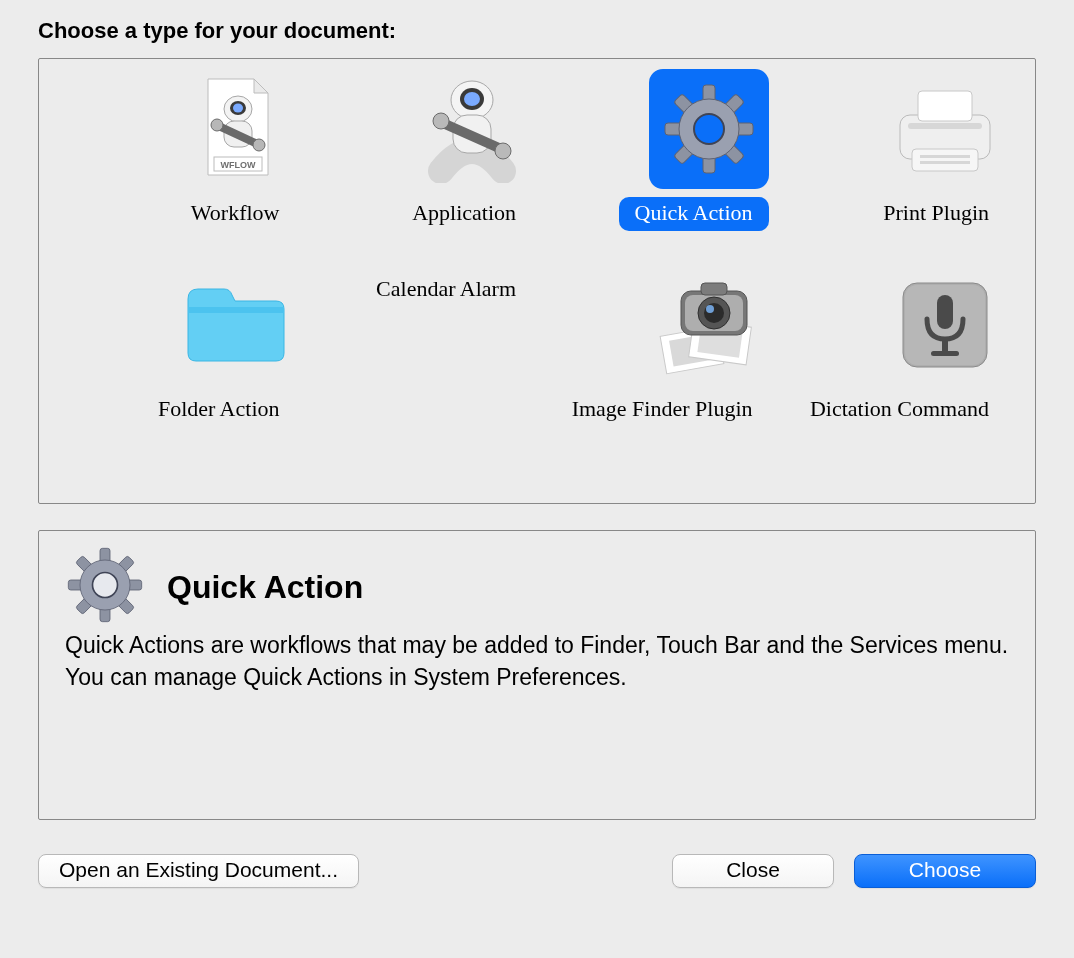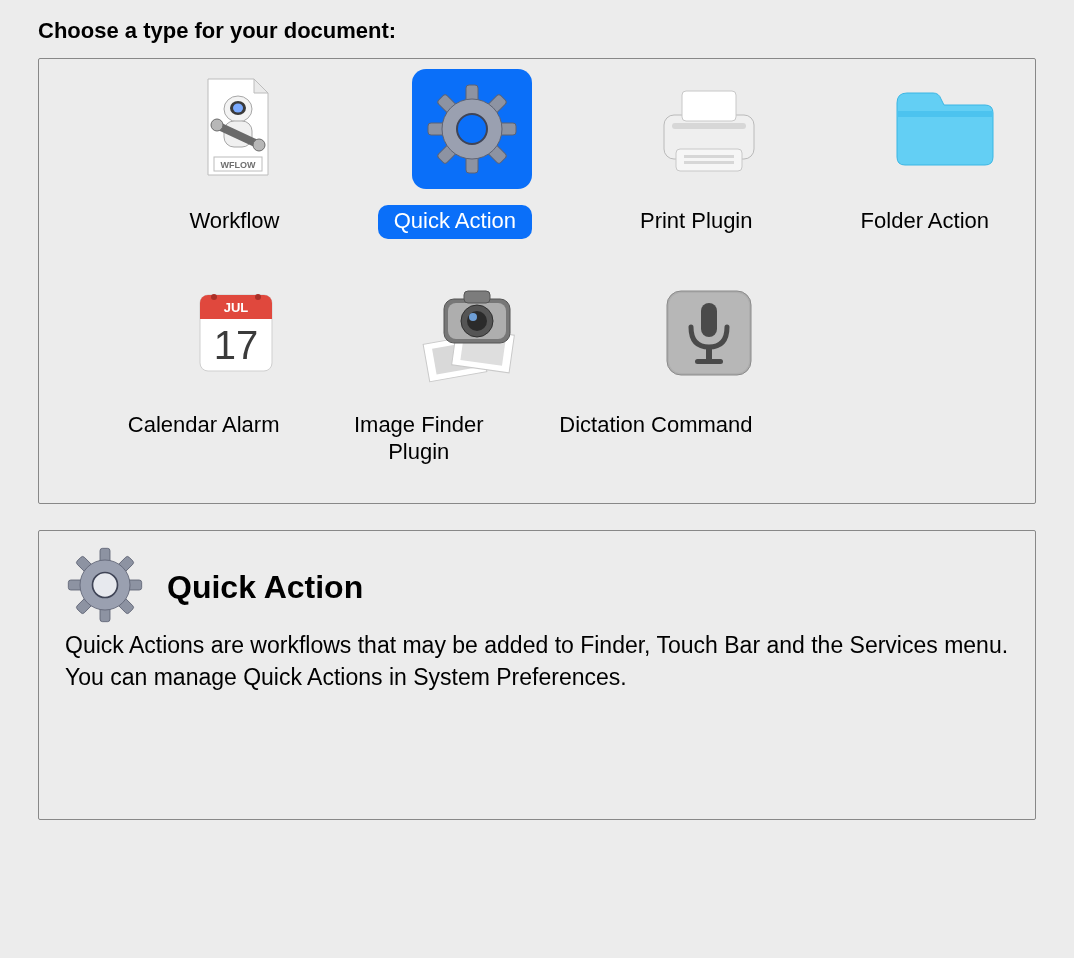--- a/index.html
+++ b/index.html
@@ -49,27 +49,28 @@
     height: 120px;
     display: flex;
     align-items: center;
     justify-content: center;
     border-radius: 14px;
   }
   .item.selected .icon-wrap {
     background: #0a6ff9;
   }
   .item-label {
-    margin-top: 16px;
+    margin-top: 8px;
     font-size: 22px;
     text-align: center;
     padding: 3px 16px 5px 16px;
     border-radius: 10px;
     max-width: 210px;
     line-height: 1.2;
+    font-family: Liberation Serif, serif;
   }
   .item.selected .item-label {
     background: #0a6ff9;
     color: #fff;
   }
   .desc-box {
     margin-top: 26px;
     height: 290px;
     padding: 14px 26px;
     box-sizing: border-box;
@@ -141,20 +142,36 @@
             <circle cx="31" cy="50" r="6" fill="#b7b7b7" stroke="#6b6b6b"></circle>
             <circle cx="73" cy="70" r="6" fill="#b7b7b7" stroke="#6b6b6b"></circle>
 
             <rect x="28" y="82" width="48" height="14" fill="#ffffff" stroke="#bcbcbc"></rect>
             <text x="52" y="93" font-family="Arial" font-size="9" font-weight="700" fill="#6f6f6f" text-anchor="middle">WFLOW</text>
           </svg>
         </div>
         <div class="item-label">Workflow</div>
       </div>
 
+      <div class="item">
+        <div class="icon-wrap">
+          <svg width="118" height="108" viewBox="0 0 118 108">
+            <ellipse cx="59" cy="25" rx="21" ry="19" fill="#f4f4f4" stroke="#a7a7a7"></ellipse>
+            <ellipse cx="59" cy="24" rx="12" ry="11" fill="#3a3a3a"></ellipse>
+            <ellipse cx="59" cy="24" rx="8" ry="7" fill="#7aaaff"></ellipse>
+            <path d="M28 96 Q59 56 90 96" fill="none" stroke="#d5d5d5" stroke-width="26" stroke-linecap="round"></path>
+            <rect x="40" y="40" width="38" height="38" rx="14" fill="#f1f1f1" stroke="#a7a7a7"></rect>
+
+            <rect x="22" y="56" width="74" height="10" rx="5" fill="#6a6a6a" transform="rotate(24 59 61)"></rect>
+            <circle cx="28" cy="46" r="8" fill="#b9b9b9" stroke="#6b6b6b"></circle>
+            <circle cx="90" cy="76" r="8" fill="#b9b9b9" stroke="#6b6b6b"></circle>
+          </svg>
+        </div>
+        <div class="item-label">Application</div>
+      </div>
 
       <div class="item selected">
         <div class="icon-wrap">
           <svg width="96" height="96" viewBox="0 0 96 96">
             <g transform="translate(48 48)">
               <g fill="#8d93a2" stroke="#5d6272" stroke-width="1">
                 <g>
                   <rect x="-6" y="-44" width="12" height="18" rx="3"></rect>
                   <rect x="-6" y="26" width="12" height="18" rx="3"></rect>
                   <rect x="-44" y="-6" width="18" height="12" rx="3"></rect>
@@ -193,31 +210,20 @@
         <div class="icon-wrap">
           <svg width="112" height="92" viewBox="0 0 112 92">
             <path d="M8 20 Q8 10 18 10 H44 Q50 10 52 16 L55 22 H96 Q104 22 104 30 V74 Q104 82 96 82 H16 Q8 82 8 74 Z" fill="#63cff4" stroke="#3bb6e4"></path>
             <rect x="8" y="28" width="96" height="6" fill="#4cc3ef"></rect>
           </svg>
         </div>
         <div class="item-label">Folder Action</div>
       </div>
 
       <div class="item">
-        <div class="icon-wrap">
-          <svg width="100" height="100" viewBox="0 0 100 100">
-            <rect x="14" y="12" width="72" height="76" rx="8" fill="#ffffff" stroke="#cfcfcf"></rect>
-            <rect x="14" y="12" width="72" height="24" rx="8" fill="#e0483d"></rect>
-            <rect x="14" y="28" width="72" height="8" fill="#e0483d"></rect>
-            <text x="50" y="29" text-anchor="middle" font-family="Arial" font-size="13" fill="#ffffff" font-weight="600">JUL</text>
-            <text x="50" y="76" text-anchor="middle" font-family="Arial" font-size="40" fill="#3b3b3b" font-weight="300">17</text>
-            <circle cx="28" cy="14" r="3" fill="#aa3028"></circle>
-            <circle cx="72" cy="14" r="3" fill="#aa3028"></circle>
-          </svg>
-        </div>
         <div class="item-label">Calendar Alarm</div>
       </div>
 
       <div class="item">
         <div class="icon-wrap">
           <svg width="116" height="100" viewBox="0 0 116 100">
 
             <rect x="12" y="56" width="58" height="38" fill="#ffffff" stroke="#c9c9c9" transform="rotate(-10 41 75)"></rect>
             <rect x="20" y="62" width="42" height="26" fill="#d9d9d9" transform="rotate(-10 41 75)"></rect>
             <rect x="40" y="48" width="58" height="38" fill="#ffffff" stroke="#c9c9c9" transform="rotate(8 69 67)"></rect>
@@ -274,13 +280,19 @@
             <circle r="30" fill="#9aa0b0" stroke="#5d6272"></circle>
             <circle r="15" fill="#e7e9ee" stroke="#3f4456" stroke-width="2"></circle>
           </g>
         </svg>
       </span>
       <div class="desc-title">Quick Action</div>
     </div>
     <div class="desc-text">Quick Actions are workflows that may be added to Finder, Touch Bar and the Services menu. You can manage Quick Actions in System Preferences.</div>
   </div>
 
+  <div class="footer">
+    <div class="btn">Open an Existing Document...</div>
+    <div class="spacer"></div>
+    <div class="btn btn-close">Close</div>
+    <div class="btn default btn-choose">Choose</div>
+  </div>
 </div>
 
 </body></html>

